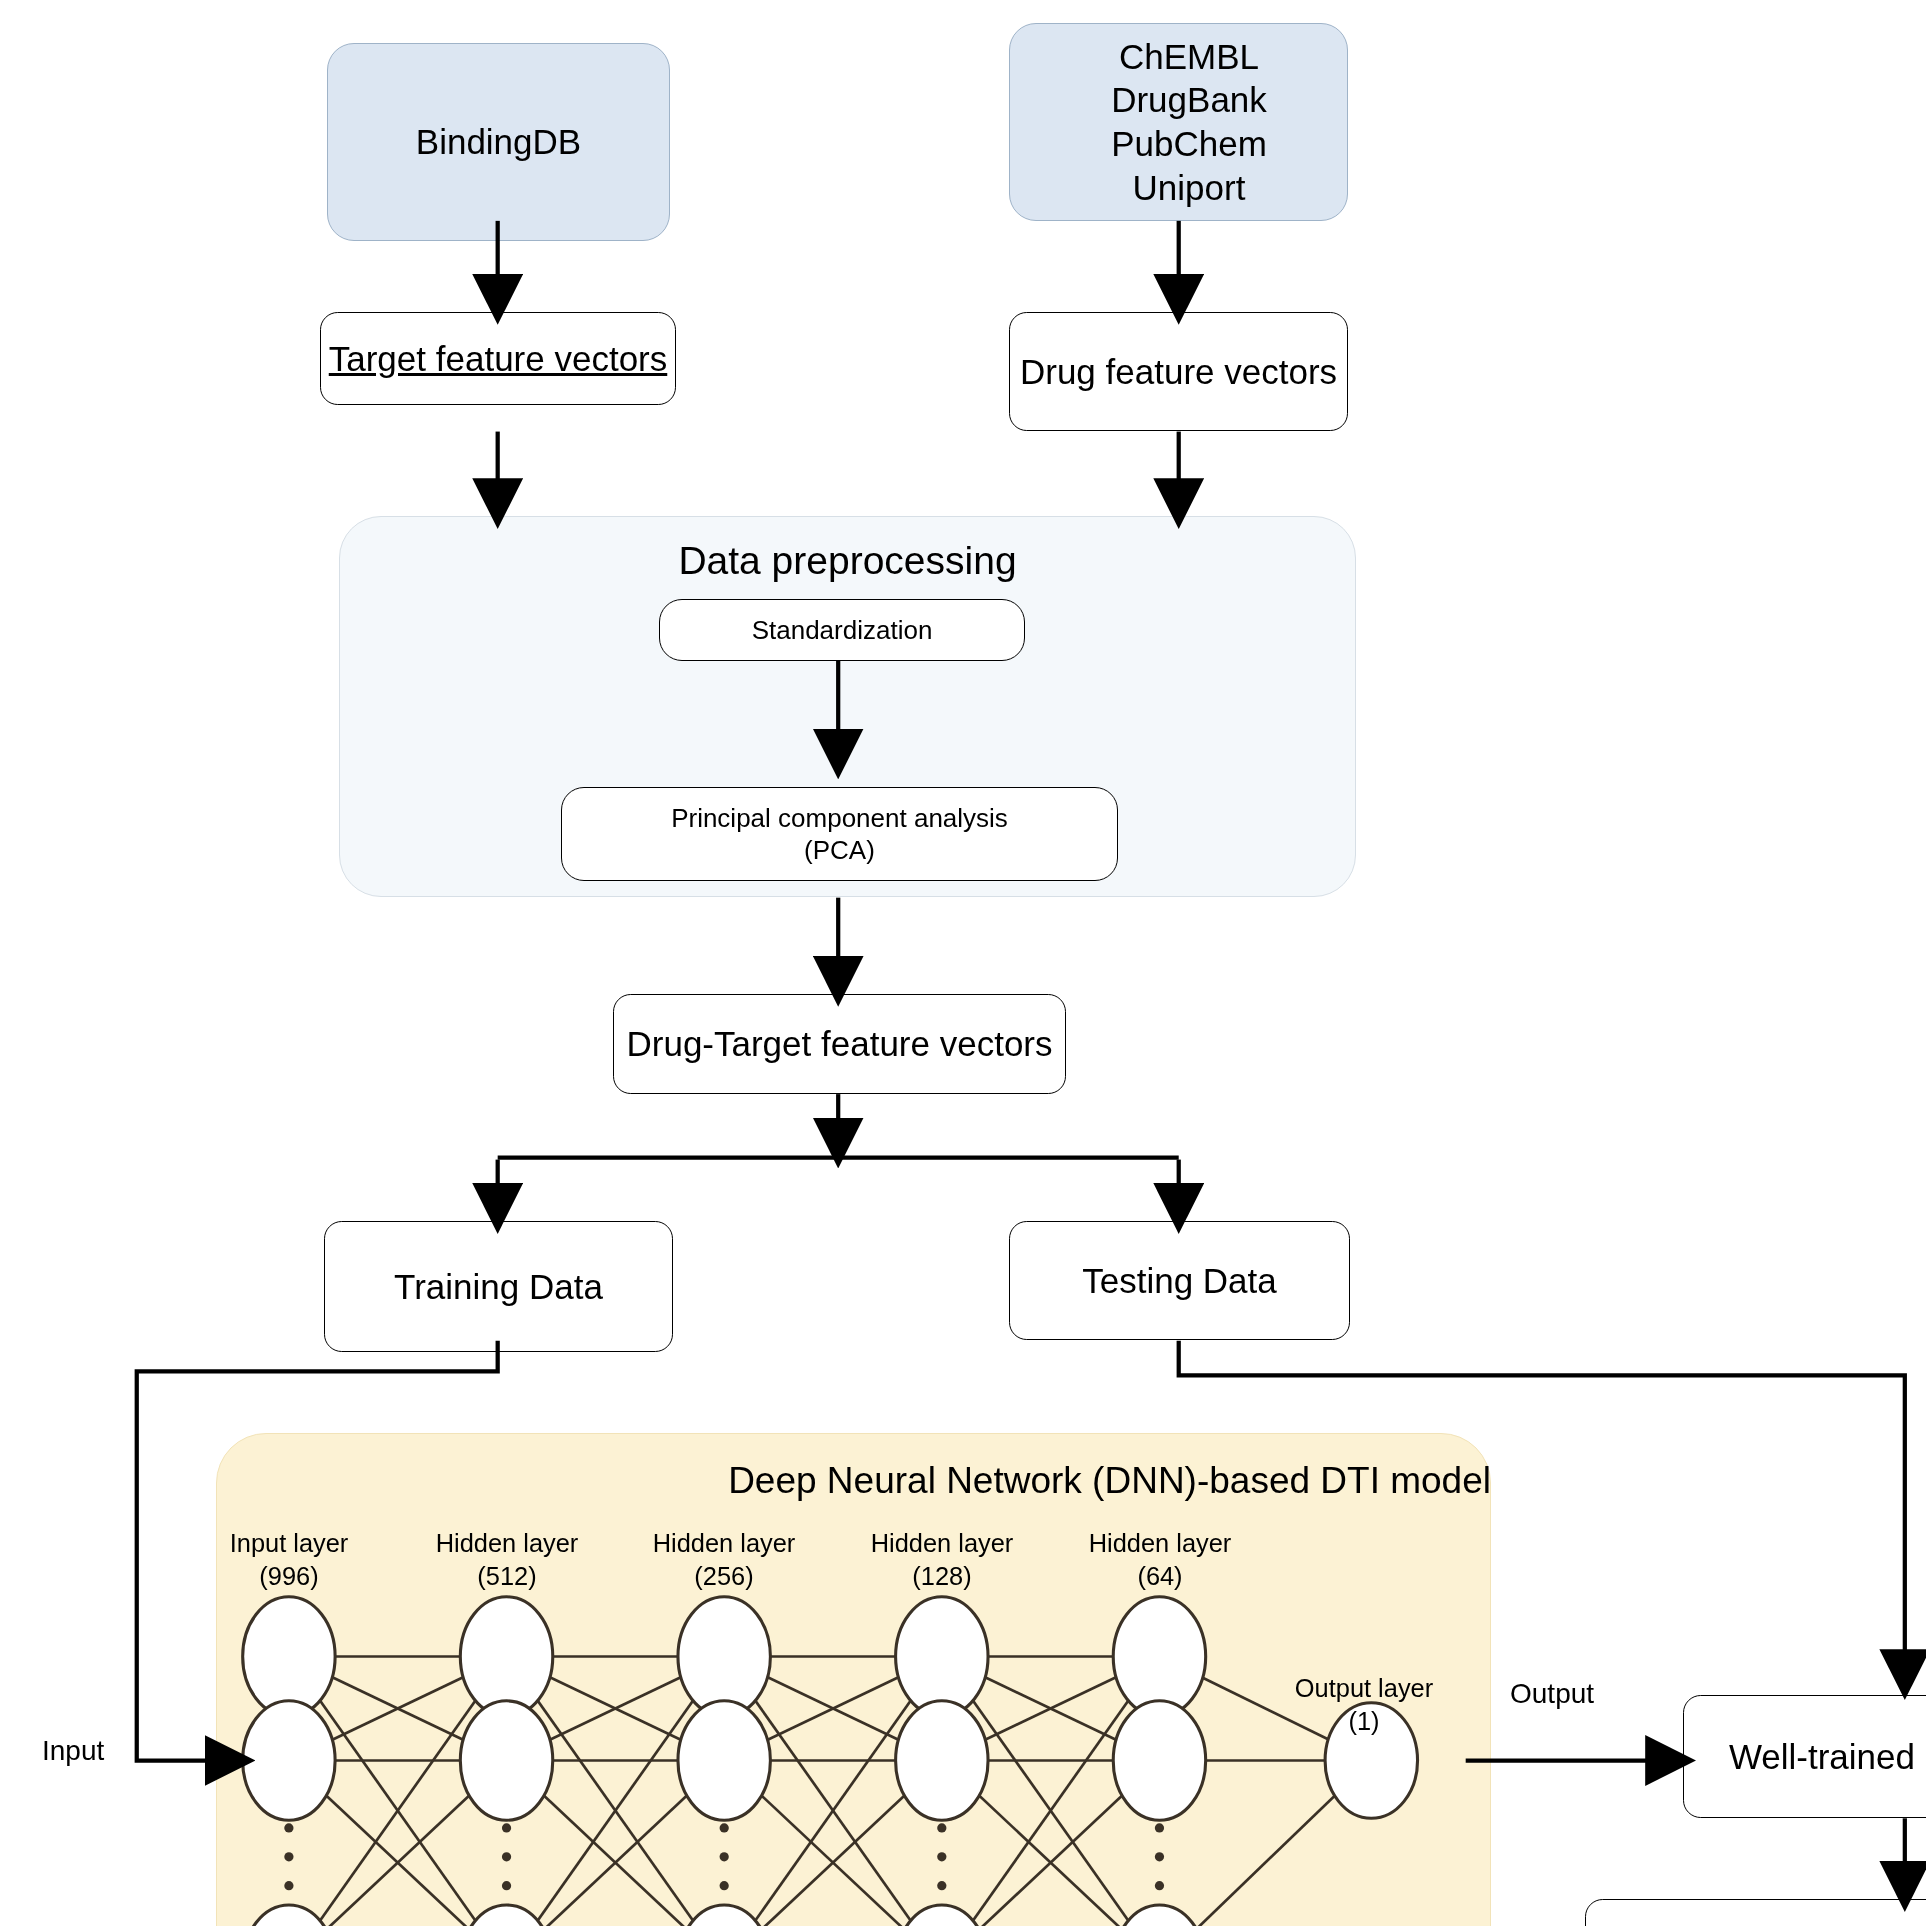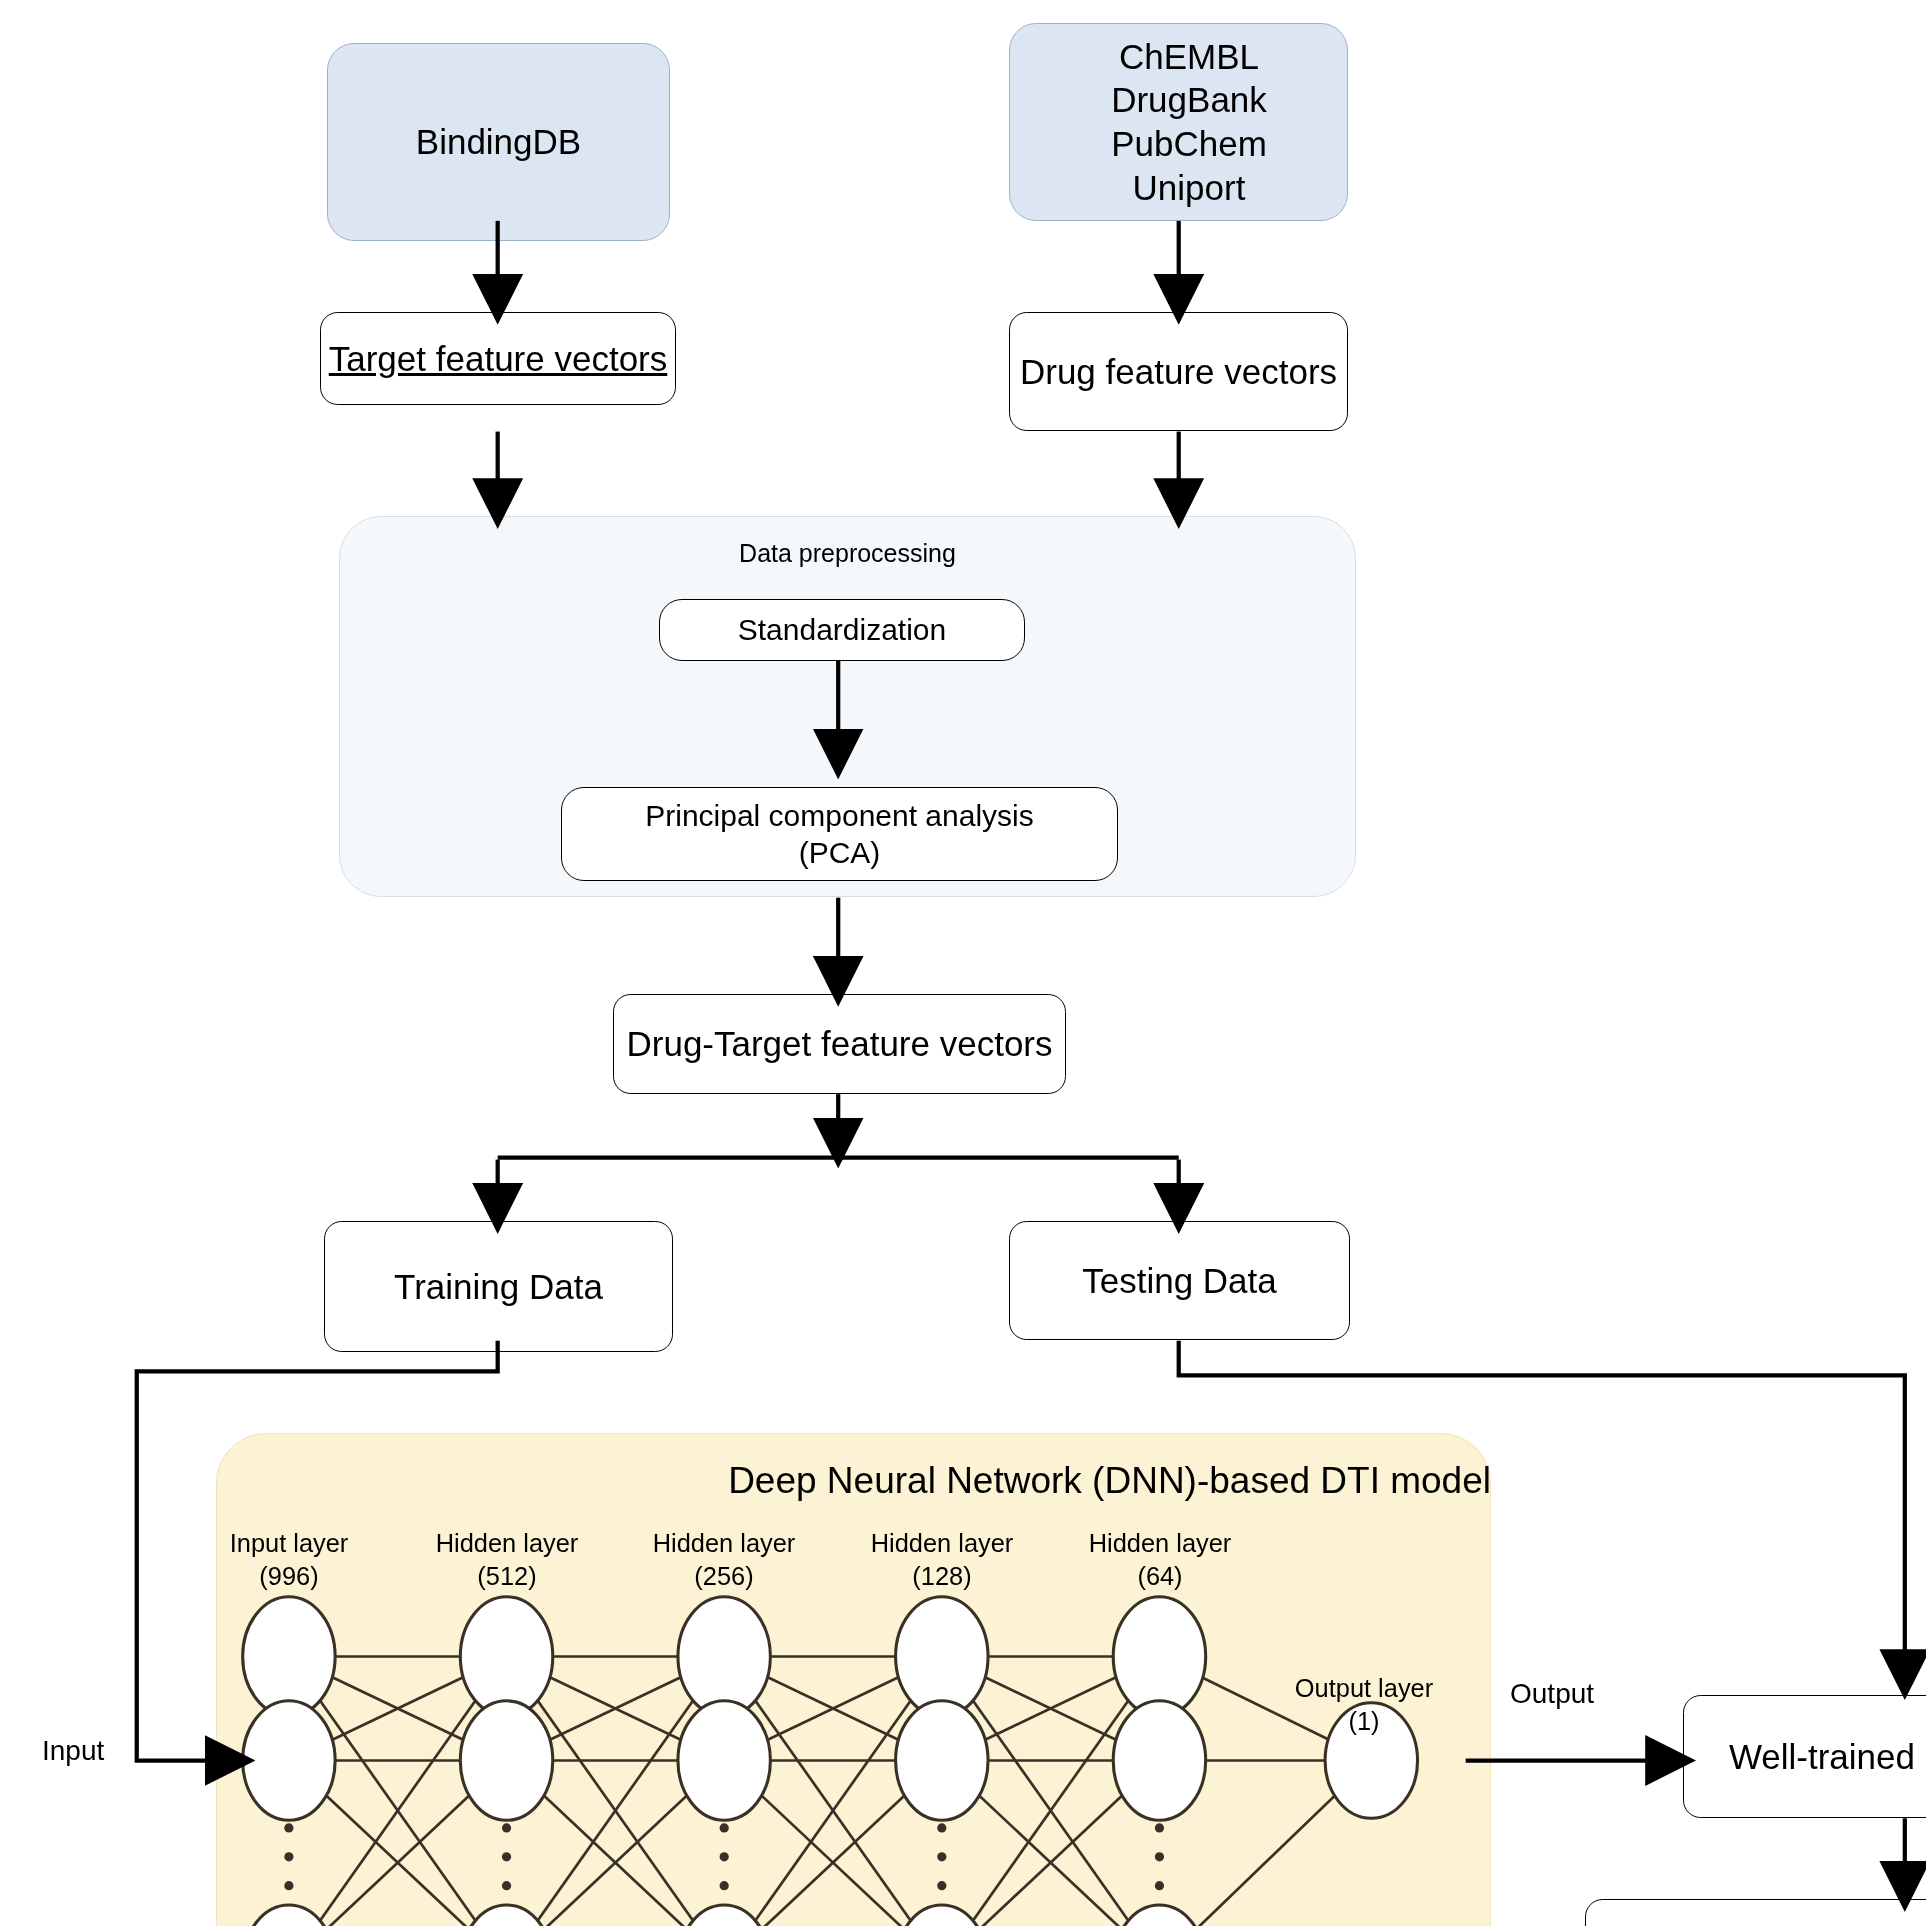--- a/index.html
+++ b/index.html
@@ -49,31 +49,31 @@
     box-sizing:border-box;
     background:#f4f8fb;
     border:1.5px solid #d7dfe6;
     border-radius:42px;
     z-index:1;
   }
   .group-title{
     position:absolute;
     width:100%;
     text-align:center;
-    font-size:25px;
+    font-size:39px;
     z-index:3;
   }
   .inner-box{
     position:absolute;
     box-sizing:border-box;
     background:#ffffff;
     border:1.5px solid #000;
     border-radius:23px;
     display:flex;align-items:center;justify-content:center;
-    text-align:center;font-size:30px;line-height:1.25;
+    text-align:center;font-size:26px;line-height:1.25;
     z-index:4;
   }
 
   .dnn-box{
     position:absolute;
     box-sizing:border-box;
     background:#fcf2d4;
     border:1.5px solid #f2e3b8;
     border-radius:50px;
     z-index:1;

